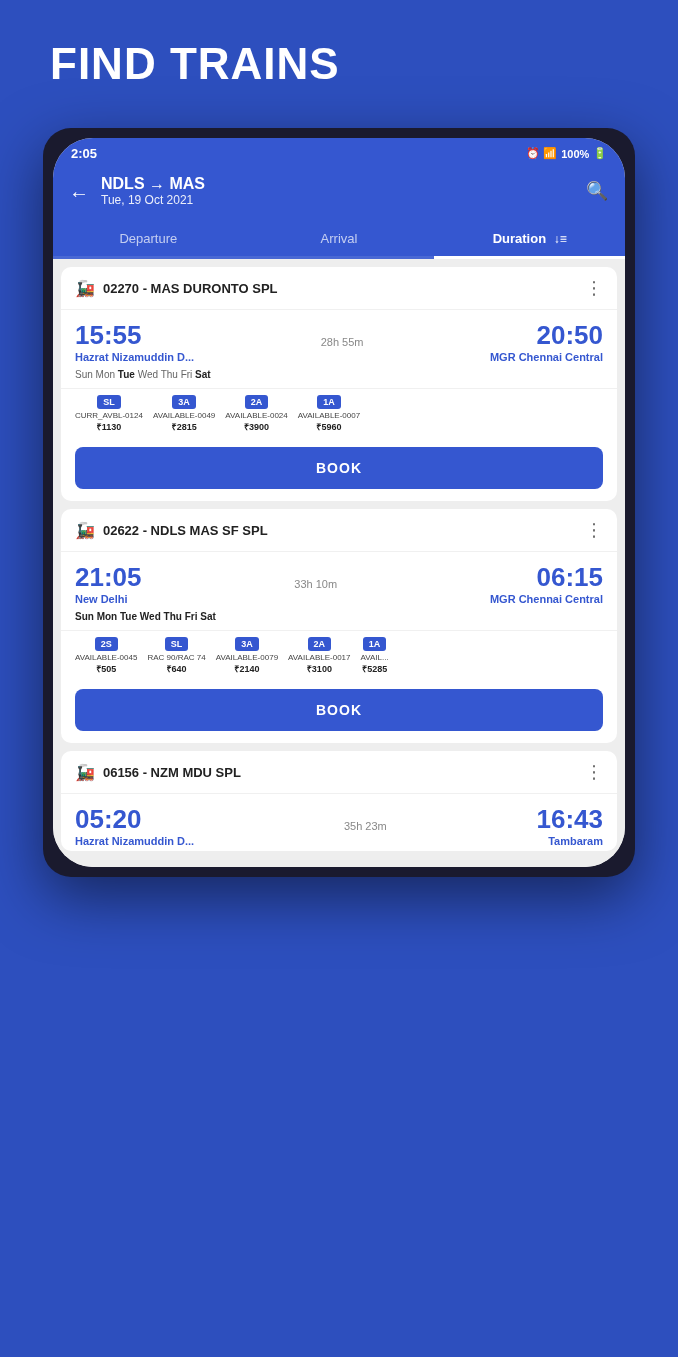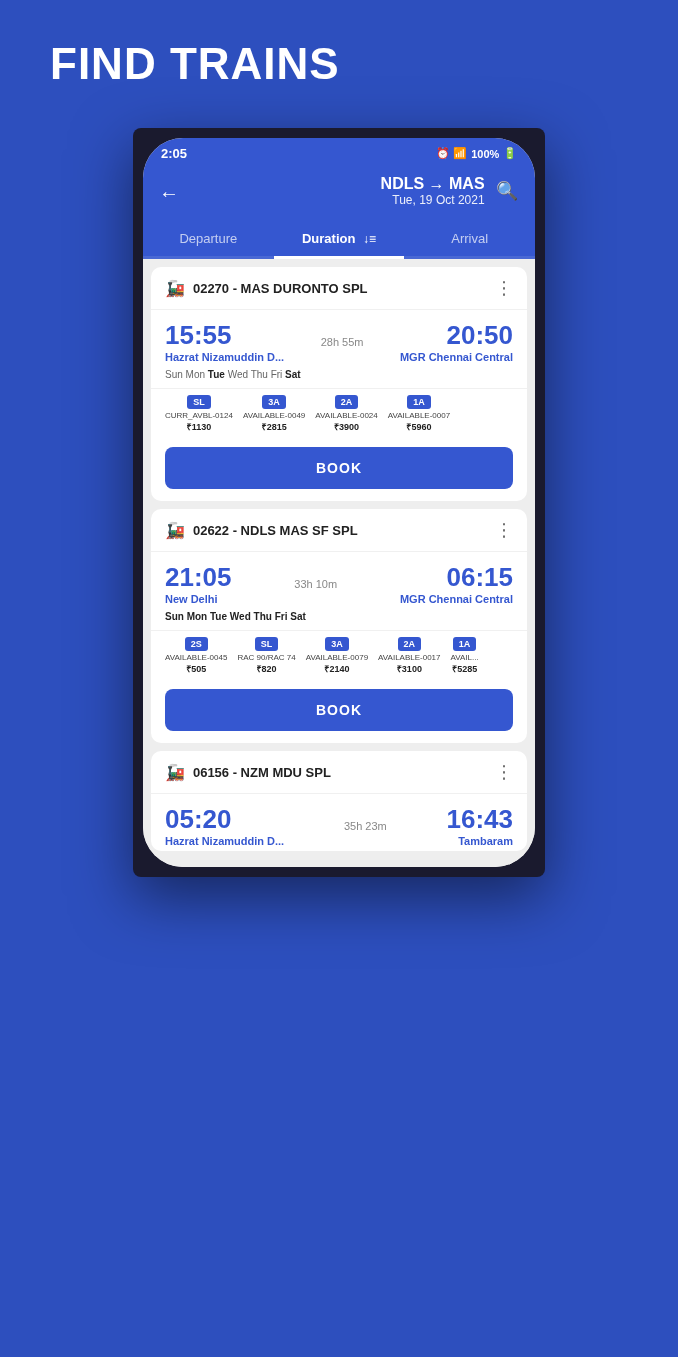--- a/index.html
+++ b/index.html
@@ -21,23 +21,23 @@
       line-height: 1.1;
       text-transform: uppercase;
       letter-spacing: 1px;
     }
     .phone-wrapper {
       display: flex;
       justify-content: center;
       padding: 10px 30px 40px 30px;
     }
     .phone-outer {
-      width: 412px;
+      width: 592px;
       background: #1a1a2e;
-      border-radius: 8px;
+      border-radius: 28px;
       padding: 10px;
       box-shadow: 0 20px 60px rgba(0,0,0,0.5);
     }
     .phone-inner {
       background: #f0f0f0;
       border-radius: 40px;
       overflow: hidden;
     }
     .status-bar {
       background: #3557d0;
@@ -64,21 +64,20 @@
     }
     .nav-back {
       color: white;
       font-size: 20px;
       font-weight: bold;
       cursor: pointer;
     }
     .nav-title {
       flex: 1;
       color: white;
-      text-align: right;
     }
     .nav-title .route {
       font-size: 16px;
       font-weight: 700;
     }
     .nav-title .date {
       font-size: 12px;
       opacity: 0.9;
     }
     .nav-search {
@@ -256,26 +255,26 @@
           <div class="route">NDLS → MAS</div>
           <div class="date">Tue, 19 Oct 2021</div>
         </div>
         <span class="nav-search">🔍</span>
       </div>
 
       <div class="sort-tabs">
         <div class="sort-tab">
           <span>Departure</span>
         </div>
+        <div class="sort-tab">
+          <span>Arrival</span>
+        </div>
         <div class="sort-tab active">
           <span>Duration</span>
           <span class="sort-icon">↓≡</span>
-        </div>
-        <div class="sort-tab">
-          <span>Arrival</span>
         </div>
       </div>
 
       <div class="trains-list">
 
         <div class="train-card">
           <div class="train-header">
             <span class="train-icon">🚂</span>
             <span class="train-name">02270 - MAS DURONTO SPL</span>
             <span class="more-icon">⋮</span>
@@ -353,21 +352,21 @@
           </div>
           <div class="classes-row">
             <div class="class-badge">
               <span class="class-label">2S</span>
               <span class="class-avail">AVAILABLE-0045</span>
               <span class="class-price">₹505</span>
             </div>
             <div class="class-badge">
               <span class="class-label">SL</span>
               <span class="class-avail">RAC 90/RAC 74</span>
-              <span class="class-price">₹820</span>
+              <span class="class-price">₹640</span>
             </div>
             <div class="class-badge">
               <span class="class-label">3A</span>
               <span class="class-avail">AVAILABLE-0079</span>
               <span class="class-price">₹2140</span>
             </div>
             <div class="class-badge">
               <span class="class-label">2A</span>
               <span class="class-avail">AVAILABLE-0017</span>
               <span class="class-price">₹3100</span>

